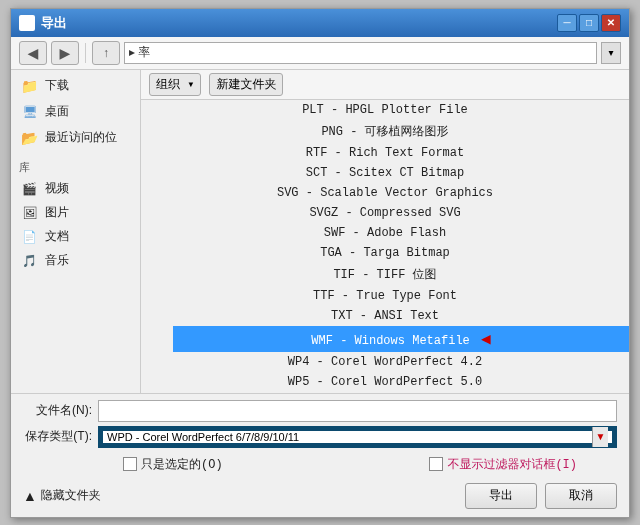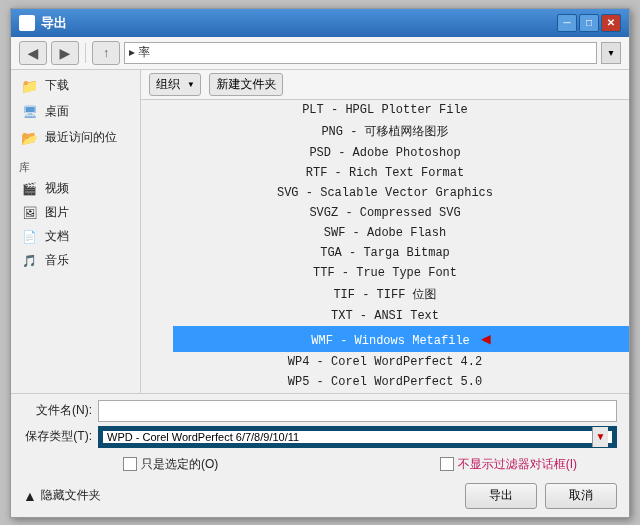--- a/index.html
+++ b/index.html
@@ -221,20 +221,21 @@
       align-items: center;
       justify-content: center;
       font-size: 8px;
       color: #c00;
     }
     .checkbox-row {
       display: flex;
       align-items: center;
       gap: 20px;
       padding: 4px 0;
+      font-family: Liberation Mono, monospace;
     }
     .checkbox-item {
       display: flex;
       align-items: center;
       gap: 4px;
       font-size: 12px;
       color: #222;
     }
     .checkbox-box {
       width: 14px;
@@ -351,28 +352,28 @@
         </div>
         <div class="org-btn">
           <span>新建文件夹</span>
         </div>
       </div>
 
       <div class="list-container">
         <div class="list-inner">
           <div class="file-list-item">PLT - HPGL Plotter File</div>
           <div class="file-list-item">PNG - 可移植网络图形</div>
-          <div class="file-list-item">PSD - Adobe Photoshop</div>
           <div class="file-list-item">RTF - Rich Text Format</div>
+          <div class="file-list-item">SCT - Scitex CT Bitmap</div>
           <div class="file-list-item">SVG - Scalable Vector Graphics</div>
           <div class="file-list-item">SVGZ - Compressed SVG</div>
           <div class="file-list-item">SWF - Adobe Flash</div>
           <div class="file-list-item">TGA - Targa Bitmap</div>
+          <div class="file-list-item">TIF - TIFF 位图</div>
           <div class="file-list-item">TTF - True Type Font</div>
-          <div class="file-list-item">TIF - TIFF 位图</div>
           <div class="file-list-item">TXT - ANSI Text</div>
           <div class="file-list-item selected">
             <span>WMF - Windows Metafile</span>
             <span style="color:#cc0000; margin-left:4px; font-size:16px;">◀</span>
           </div>
           <div class="file-list-item">WP4 - Corel WordPerfect 4.2</div>
           <div class="file-list-item">WP5 - Corel WordPerfect 5.0</div>
 
         </div>
       </div>

